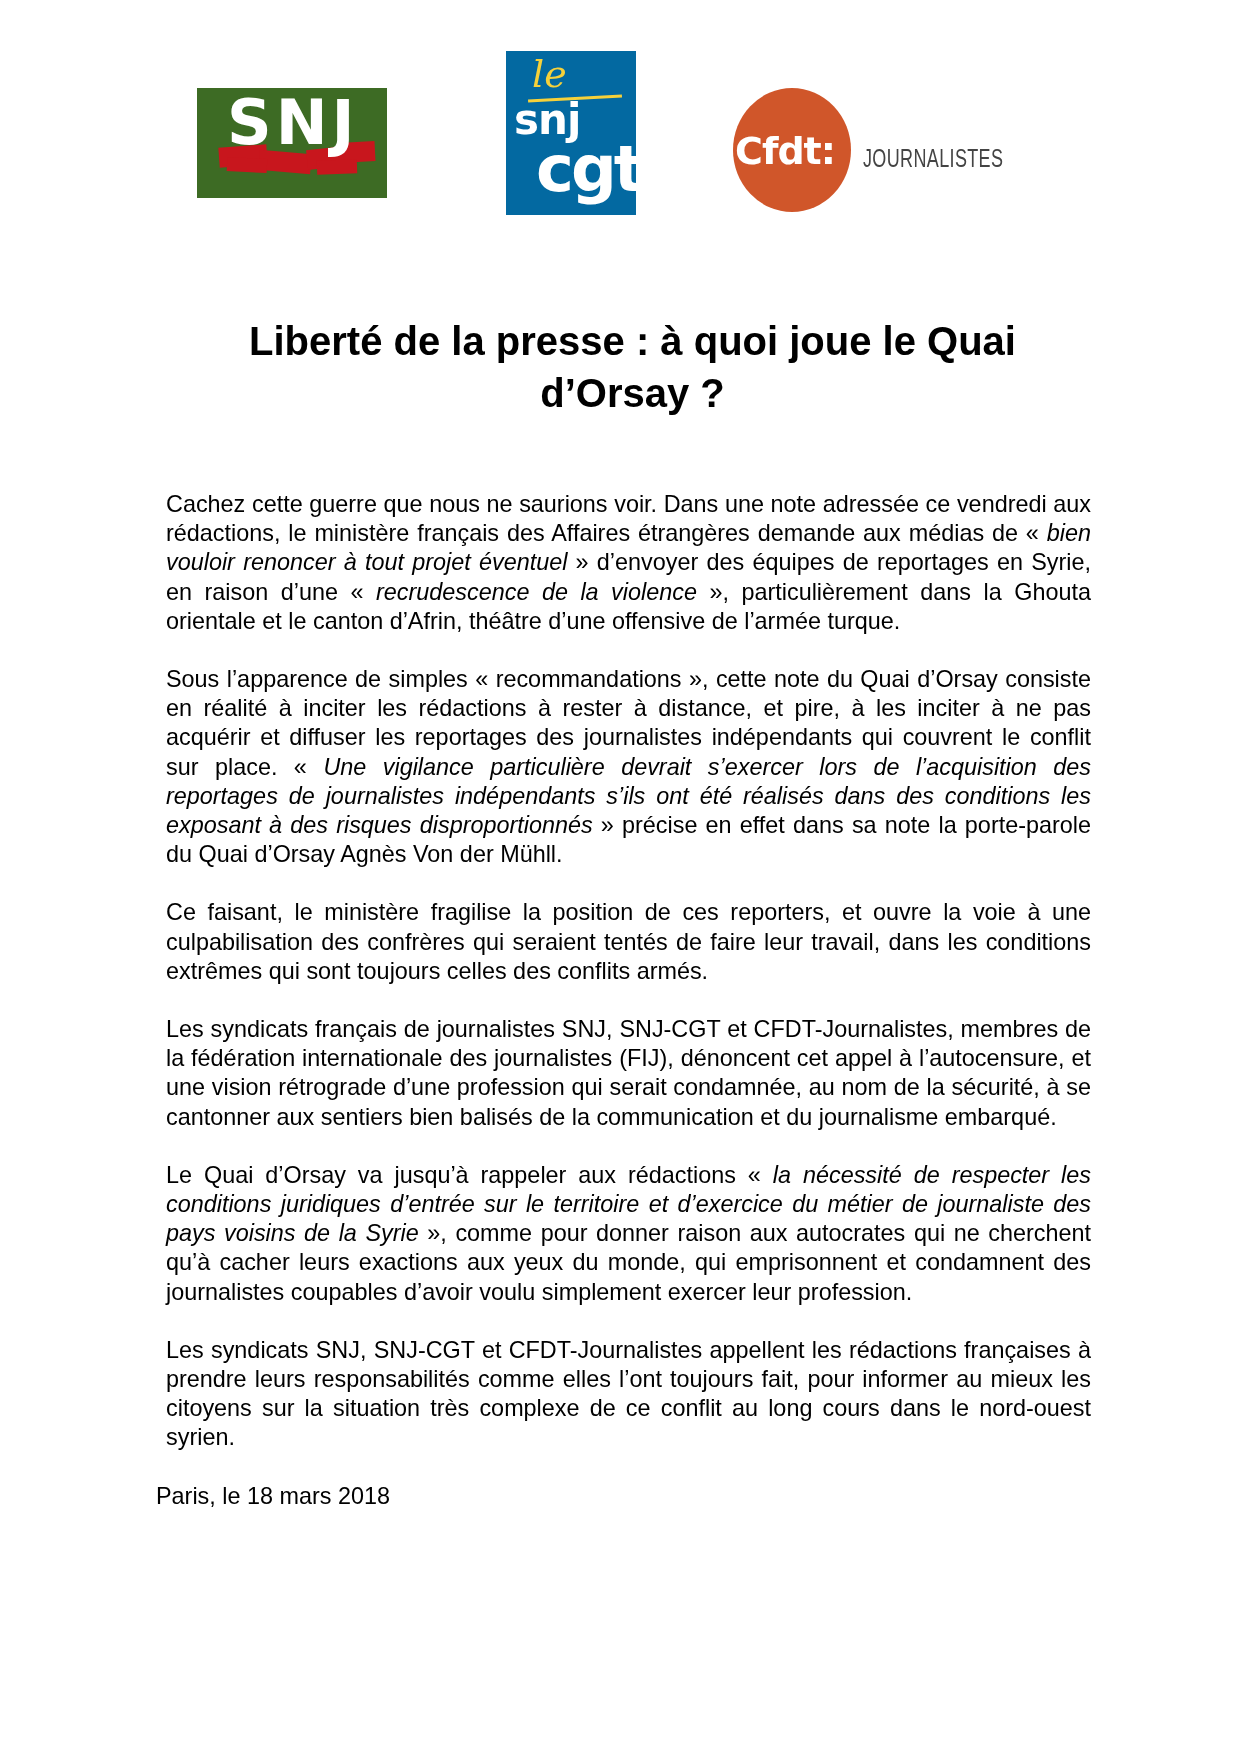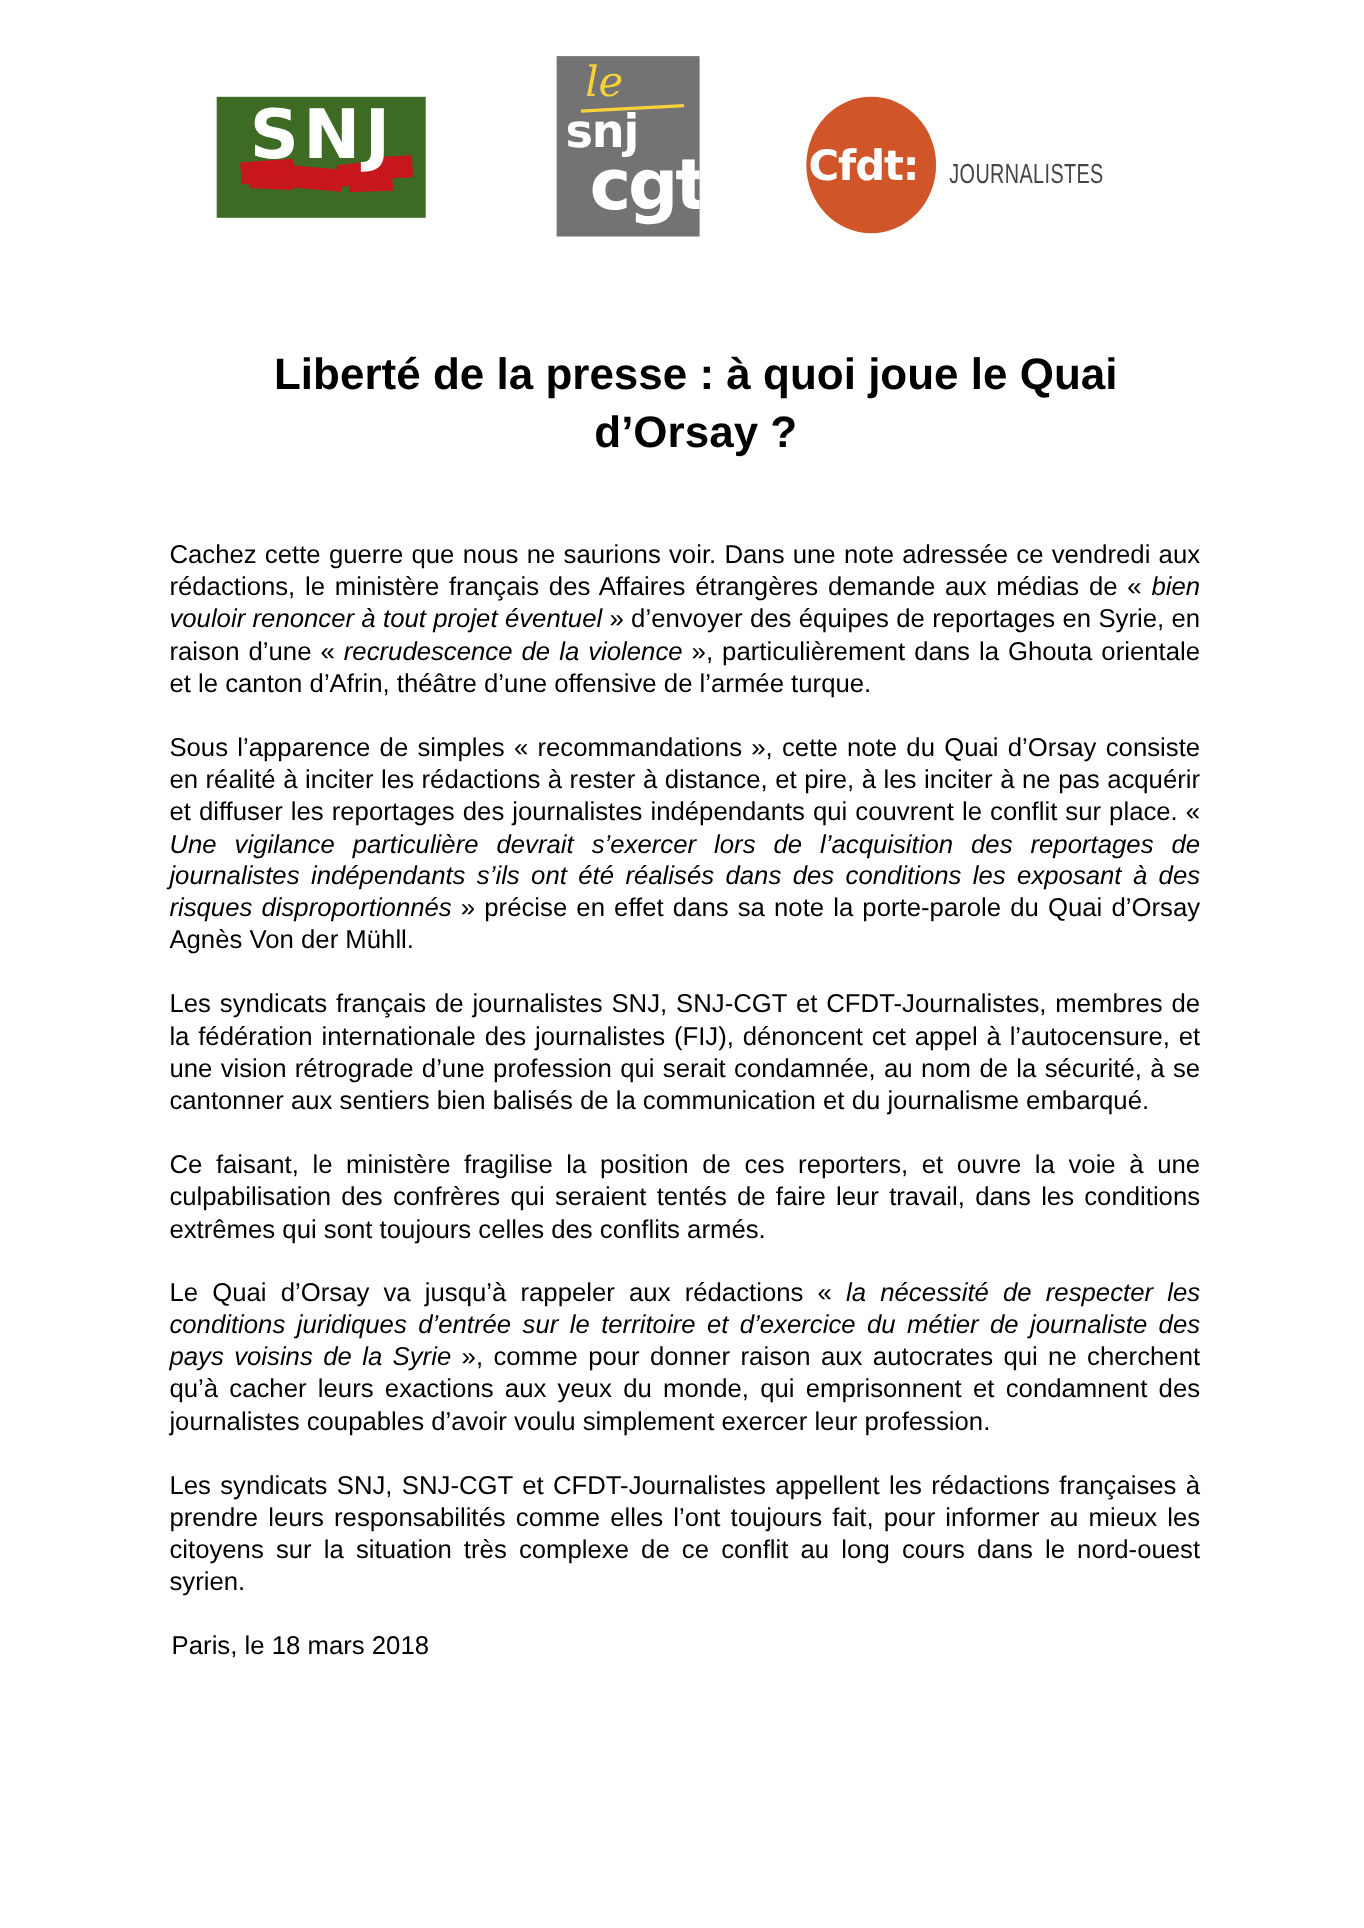--- a/index.html
+++ b/index.html
@@ -6,21 +6,21 @@
   body { width: 1240px; height: 1753px; position: relative; overflow: hidden;
          font-family: "Liberation Sans", sans-serif; color: #000; }
 
   
   .logo-snj { position: absolute; left: 197px; top: 88px; width: 190px; height: 110px;
               background: #3d6b24; overflow: hidden; }
   .logo-snj .snj-text { position: absolute; left: 30px; top: 4px; font-family: "DejaVu Sans", sans-serif;
               font-weight: bold; font-size: 62px; color: #fff; letter-spacing: 4px; line-height: 1; z-index: 2; }
   .logo-snj .stripe { position: absolute; background: #c8161d; height: 20px; z-index: 1; }
 
-  .logo-cgt { position: absolute; left: 506px; top: 51px; width: 130px; height: 164px; background: #737373; overflow: hidden; }
+  .logo-cgt { position: absolute; left: 506px; top: 51px; width: 130px; height: 164px; background: #0369a1; overflow: hidden; }
   .logo-cgt .le { position: absolute; left: 26px; top: 4px; font-family: "DejaVu Serif", serif; font-style: italic;
                   font-size: 38px; color: #f6d13a; line-height: 1; }
   .logo-cgt .le-line { position: absolute; left: 22px; top: 46px; width: 94px; height: 3px; background: #f6d13a; transform: rotate(-3deg); }
   .logo-cgt .snj { position: absolute; left: 8px; top: 48px; font-family: "DejaVu Sans", sans-serif; font-weight: bold;
                    font-size: 42px; color: #fff; line-height: 1; letter-spacing: -1px; }
   .logo-cgt .cgt { position: absolute; left: 2px; top: 86px; font-family: "DejaVu Sans", sans-serif; font-weight: bold;
                    font-size: 64px; color: #fff; line-height: 1; letter-spacing: -3px; margin-left: 28px; }
 
   .logo-cfdt { position: absolute; left: 733px; top: 88px; height: 124px; width: 270px; }
   .logo-cfdt .circle { position: absolute; left: 0; top: 0; width: 118px; height: 124px; border-radius: 50%; background: #d0562a; }
@@ -28,21 +28,21 @@
                    font-size: 38px; color: #fff; line-height: 1; letter-spacing: -1px; }
   .logo-cfdt .journ { position: absolute; left: 130px; top: 58px; font-family: "Liberation Sans Narrow", "Liberation Sans", sans-serif;
                    font-size: 25px; color: #444; line-height: 1; transform: scaleX(0.72); transform-origin: left center; letter-spacing: 0.5px; }
 
   
   .title { position: absolute; left: 150px; width: 941px; top: 303px; text-align: center;
            font-weight: bold; font-size: 40px; line-height: 52px; margin: 12px; }
 
   
   .body { position: absolute; left: 150px; top: 490px; width: 941px; font-size: 23.4px; line-height: 29.2px; }
-  .body p { margin: 0 0 29px 4px; text-align: justify; }
+  .body p { margin: 0 0 29px 16px; text-align: justify; }
   .body em { font-style: italic; }
   .signature { margin: 6px; }
   .signature div { line-height: 29.2px; }
 </style>
 </head>
 <body>
 
 <div class="logo-snj">
   <div class="stripe" style="left:22px; top:58px; width:48px; transform:rotate(-4deg);"></div>
   <div class="stripe" style="left:62px; top:64px; width:52px; transform:rotate(5deg);"></div>
@@ -69,23 +69,23 @@
 <h1 class="title">
   <span>Liberté de la presse : à quoi joue le Quai</span><br>
   <span>d’Orsay ?</span>
 </h1>
 
 <div class="body">
   <p><span>Cachez cette guerre que nous ne saurions voir. Dans une note adressée ce vendredi aux rédactions, le ministère français des Affaires étrangères demande aux médias de « </span><em>bien vouloir renoncer à tout projet éventuel</em><span> » d’envoyer des équipes de reportages en Syrie, en raison d’une « </span><em>recrudescence de la violence</em><span> », particulièrement dans la Ghouta orientale et le canton d’Afrin, théâtre d’une offensive de l’armée turque.</span></p>
 
   <p><span>Sous l’apparence de simples « recommandations », cette note du Quai d’Orsay consiste en réalité à inciter les rédactions à rester à distance, et pire, à les inciter à ne pas acquérir et diffuser les reportages des journalistes indépendants qui couvrent le conflit sur place. « </span><em>Une vigilance particulière devrait s’exercer lors de l’acquisition des reportages de journalistes indépendants s’ils ont été réalisés dans des conditions les exposant à des risques disproportionnés</em><span> » précise en effet dans sa note la porte-parole du Quai d’Orsay Agnès Von der Mühll.</span></p>
 
+  <p>Ce faisant, le ministère fragilise la position de ces reporters, et ouvre la voie à une culpabilisation des confrères qui seraient tentés de faire leur travail, dans les conditions extrêmes qui sont toujours celles des conflits armés.</p>
+
   <p>Les syndicats français de journalistes SNJ, SNJ-CGT et CFDT-Journalistes, membres de la fédération internationale des journalistes (FIJ), dénoncent cet appel à l’autocensure, et une vision rétrograde d’une profession qui serait condamnée, au nom de la sécurité, à se cantonner aux sentiers bien balisés de la communication et du journalisme embarqué.</p>
-
-  <p>Ce faisant, le ministère fragilise la position de ces reporters, et ouvre la voie à une culpabilisation des confrères qui seraient tentés de faire leur travail, dans les conditions extrêmes qui sont toujours celles des conflits armés.</p>
 
   <p><span>Le Quai d’Orsay va jusqu’à rappeler aux rédactions « </span><em>la nécessité de respecter les conditions juridiques d’entrée sur le territoire et d’exercice du métier de journaliste des pays voisins de la Syrie</em><span> », comme pour donner raison aux autocrates qui ne cherchent qu’à cacher leurs exactions aux yeux du monde, qui emprisonnent et condamnent des journalistes coupables d’avoir voulu simplement exercer leur profession.</span></p>
 
   <p>Les syndicats SNJ, SNJ-CGT et CFDT-Journalistes appellent les rédactions françaises à prendre leurs responsabilités comme elles l’ont toujours fait, pour informer au mieux les citoyens sur la situation très complexe de ce conflit au long cours dans le nord-ouest syrien.</p>
 
   <div class="signature">
     <div>Paris, le 18 mars 2018</div>
   </div>
 </div>
 

